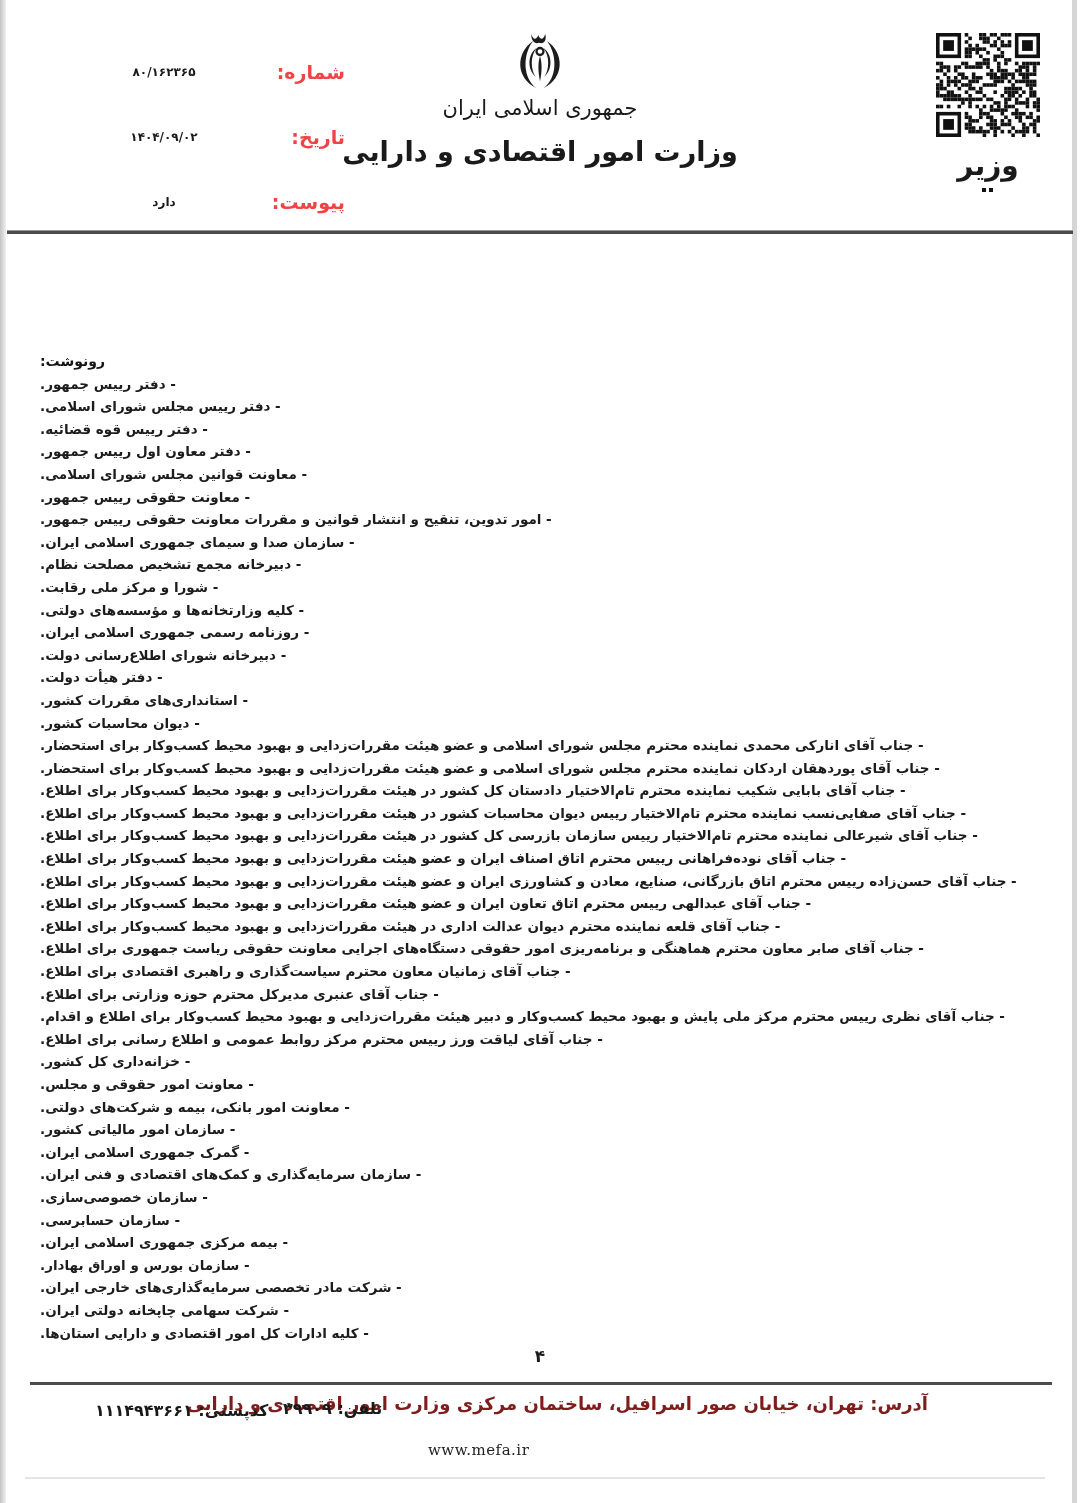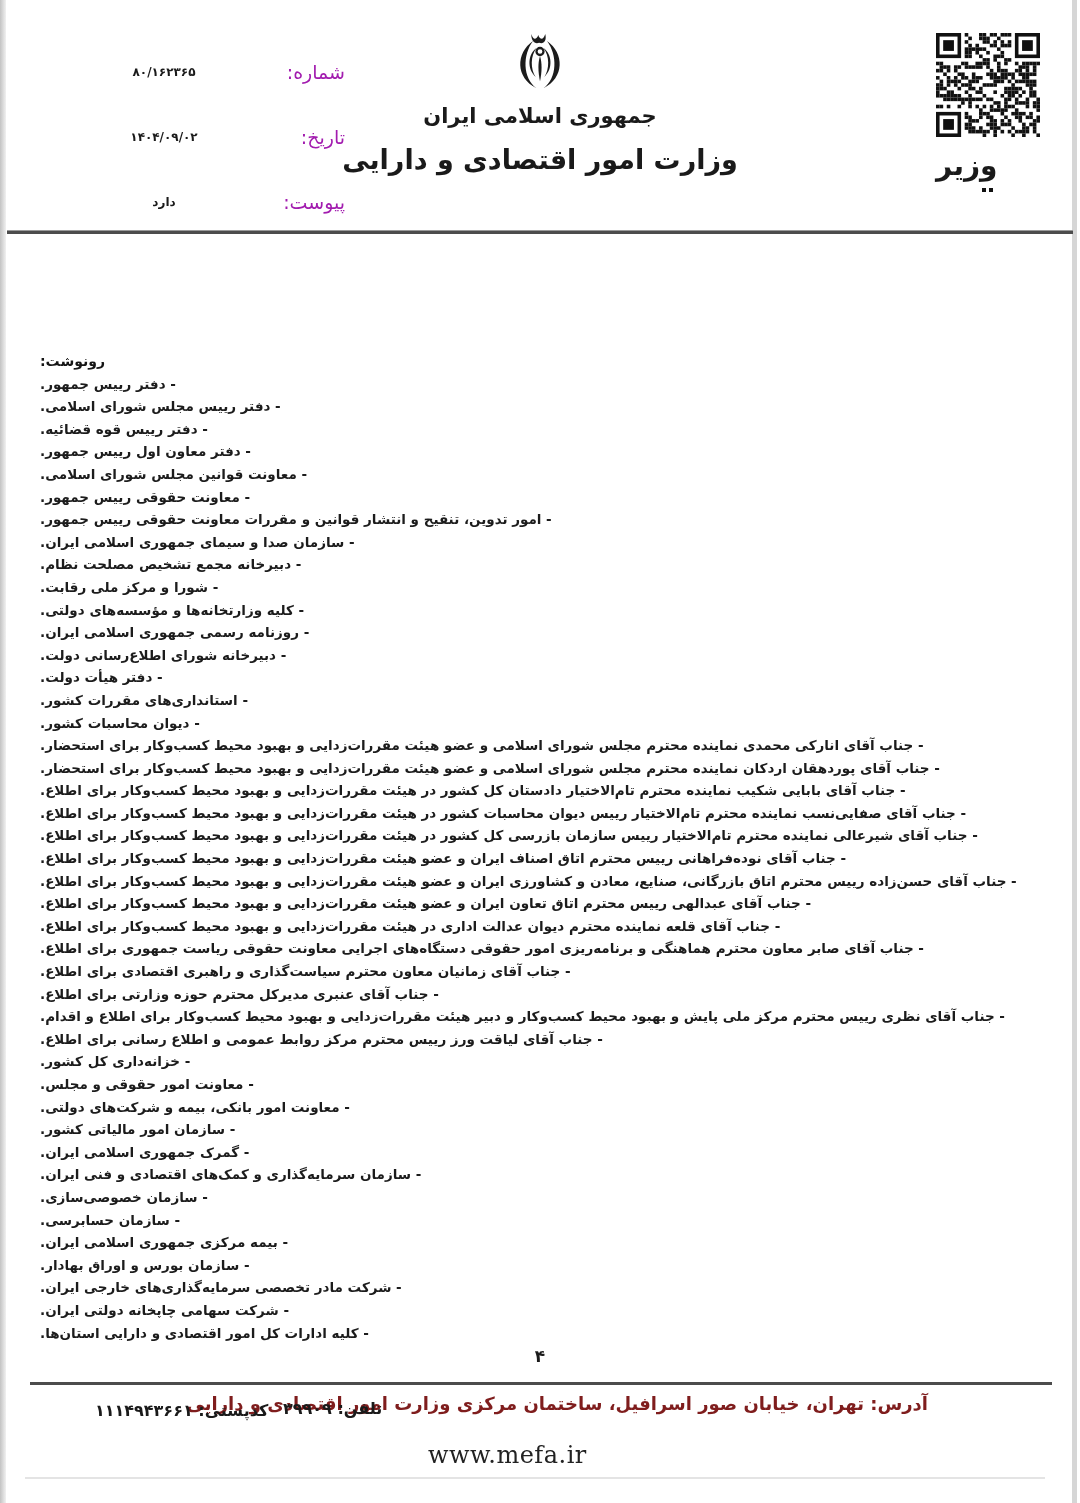--- a/index.html
+++ b/index.html
@@ -6,49 +6,49 @@
   .page{position:relative;width:1080px;height:1503px;background:#fff;overflow:hidden;
         font-family:"DejaVu Sans",sans-serif;color:#1a1a1a;}
   .edge-left{position:absolute;left:0;top:0;bottom:0;width:6px;
              background:linear-gradient(90deg,#c3c3c3,#f1f1f1);}
   .edge-right{position:absolute;right:3px;top:0;bottom:0;width:5px;background:#d6d6d6;}
   .bottom-edge{position:absolute;top:1477px;left:25px;right:35px;height:2px;background:#e4e4e4;}
 
   
   .meta{position:absolute;top:52px;left:55px;width:290px;display:flex;flex-direction:column;gap:25px;direction:rtl;}
   .meta-row{display:flex;align-items:center;height:40px;}
-  .meta-label{width:72px;font-size:19px;font-weight:400;color:#a21caf;}
+  .meta-label{width:72px;font-size:19px;font-weight:700;color:#ef4444;}
   .meta-value{flex:1;text-align:center;font-size:12px;font-weight:700;letter-spacing:.5px;}
 
   
   .center-header{position:absolute;top:28px;left:0;right:0;text-align:center;}
   .emblem{display:block;margin:0 auto;}
-  .country{font-size:21px;font-weight:700;margin-top:8px;}
+  .country{font-size:21px;font-weight:400;margin-top:0;}
   .ministry{font-size:27px;font-weight:700;margin-top:16px;}
 
   
-  .qr-block{position:absolute;top:33px;right:40px;width:104px;text-align:left;}
+  .qr-block{position:absolute;top:33px;right:40px;width:104px;text-align:center;}
   .qr{width:104px;height:104px;line-height:0;}
   .signer{font-size:28px;font-weight:700;margin-top:12px;}
   .sig-mark{width:16px;height:6px;margin:5px auto 0;
             background:radial-gradient(circle at 4px 3px,#111 0 2.2px,transparent 2.4px),
                        radial-gradient(circle at 11px 3px,#111 0 2.2px,transparent 2.4px);}
 
   .header-rule{position:absolute;top:230px;left:7px;right:7px;height:3px;background:#4c4c4c;border-top:1px solid #9a9a9a;}
 
   
   .copy-list{position:absolute;top:350px;right:38px;left:40px;direction:rtl;text-align:left;font-weight:700;}
   .copy-heading{font-size:14px;line-height:22.6px;color:#151515;}
   .copy-item{font-size:13.5px;line-height:22.6px;padding-right:6px;white-space:nowrap;color:#1c1c1c;}
 
   .page-number{position:absolute;top:1346px;left:0;right:0;text-align:center;font-size:17px;font-weight:700;}
   .footer-rule{position:absolute;top:1382px;left:30px;right:28px;height:3px;background:#4c4c4c;}
 
   .addr{position:absolute;top:1393px;right:152px;font-size:18px;font-weight:700;direction:rtl;white-space:nowrap;color:#7f1d1d;}
-  .site{position:absolute;top:1441px;left:428px;font-family:"DejaVu Serif",serif;font-size:24px;color:#222;letter-spacing:.5px;}
+  .site{position:absolute;top:1441px;left:428px;font-family:"DejaVu Serif",serif;font-size:15px;color:#222;letter-spacing:.5px;}
   .phone{position:absolute;top:1399px;left:283px;direction:rtl;font-size:16px;font-weight:700;white-space:nowrap;text-align:center;}
   .postal{position:absolute;top:1401px;left:95px;direction:rtl;font-size:16px;font-weight:700;white-space:nowrap;}
 </style>
 </head>
 <body>
 
 <div class="page">
   <div class="edge-left"></div>
   <div class="edge-right"></div>
   <div class="bottom-edge"></div>

